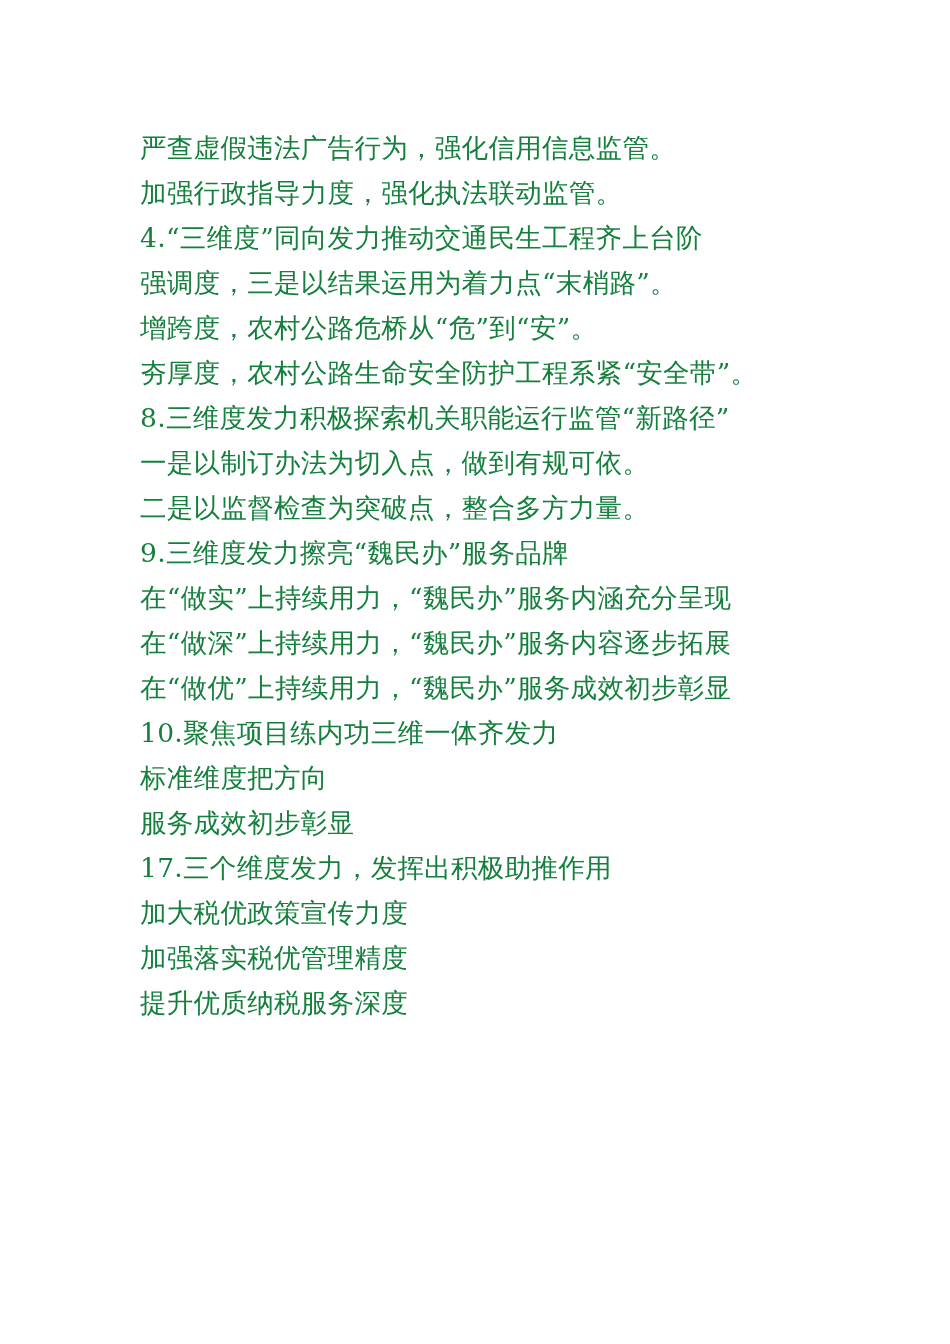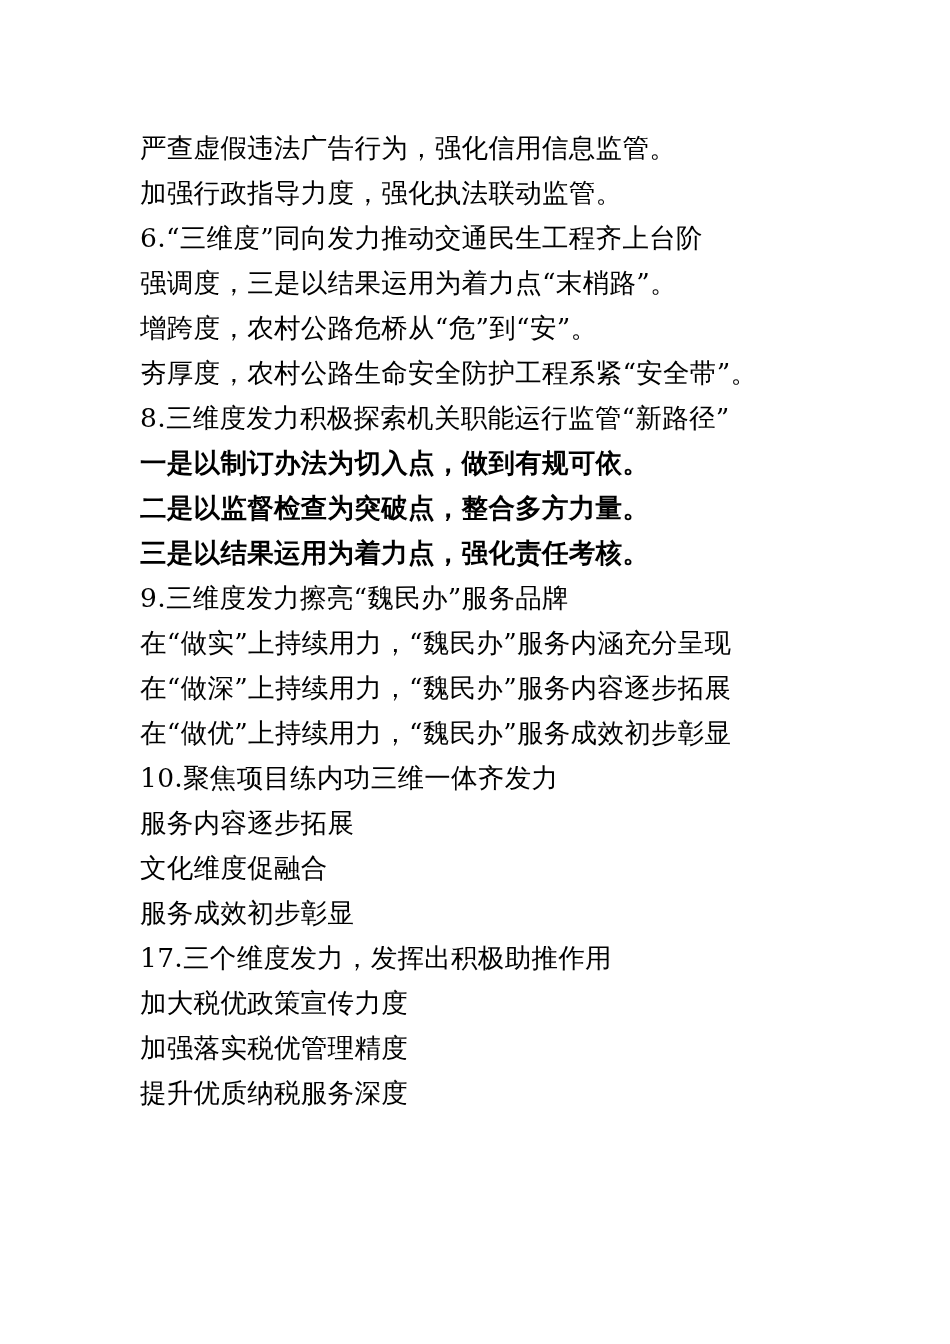--- a/index.html
+++ b/index.html
@@ -18,49 +18,47 @@
   .content {
     position: absolute;
     left: 140px;
     top: 125px;
     width: 690px;
   }
   .line {
     font-family: "DejaVu Serif", "Liberation Serif", serif;
     font-size: 26.5px;
     line-height: 45px;
-    color: #000000;
+    color: #15803d;
     white-space: pre;
     letter-spacing: 0.3px;
   }
   .line.bold {
-    font-weight: bold;
+    font-weight: normal;
   }
 </style>
 </head>
 <body>
 
 <div class="page">
   <div class="content">
     <div class="line">严查虚假违法广告行为，强化信用信息监管。</div>
     <div class="line">加强行政指导力度，强化执法联动监管。</div>
-    <div class="line">6.“三维度”同向发力推动交通民生工程齐上台阶</div>
+    <div class="line">4.“三维度”同向发力推动交通民生工程齐上台阶</div>
     <div class="line">强调度，三是以结果运用为着力点“末梢路”。</div>
     <div class="line">增跨度，农村公路危桥从“危”到“安”。</div>
     <div class="line">夯厚度，农村公路生命安全防护工程系紧“安全带”。</div>
     <div class="line">8.三维度发力积极探索机关职能运行监管“新路径”</div>
     <div class="line bold">一是以制订办法为切入点，做到有规可依。</div>
     <div class="line bold">二是以监督检查为突破点，整合多方力量。</div>
-    <div class="line bold">三是以结果运用为着力点，强化责任考核。</div>
     <div class="line">9.三维度发力擦亮“魏民办”服务品牌</div>
     <div class="line">在“做实”上持续用力，“魏民办”服务内涵充分呈现</div>
     <div class="line">在“做深”上持续用力，“魏民办”服务内容逐步拓展</div>
     <div class="line">在“做优”上持续用力，“魏民办”服务成效初步彰显</div>
     <div class="line">10.聚焦项目练内功三维一体齐发力</div>
-    <div class="line">服务内容逐步拓展</div>
-    <div class="line">文化维度促融合</div>
+    <div class="line">标准维度把方向</div>
     <div class="line">服务成效初步彰显</div>
     <div class="line">17.三个维度发力，发挥出积极助推作用</div>
     <div class="line">加大税优政策宣传力度</div>
     <div class="line">加强落实税优管理精度</div>
     <div class="line">提升优质纳税服务深度</div>
   </div>
 </div>
 
 </body></html>

